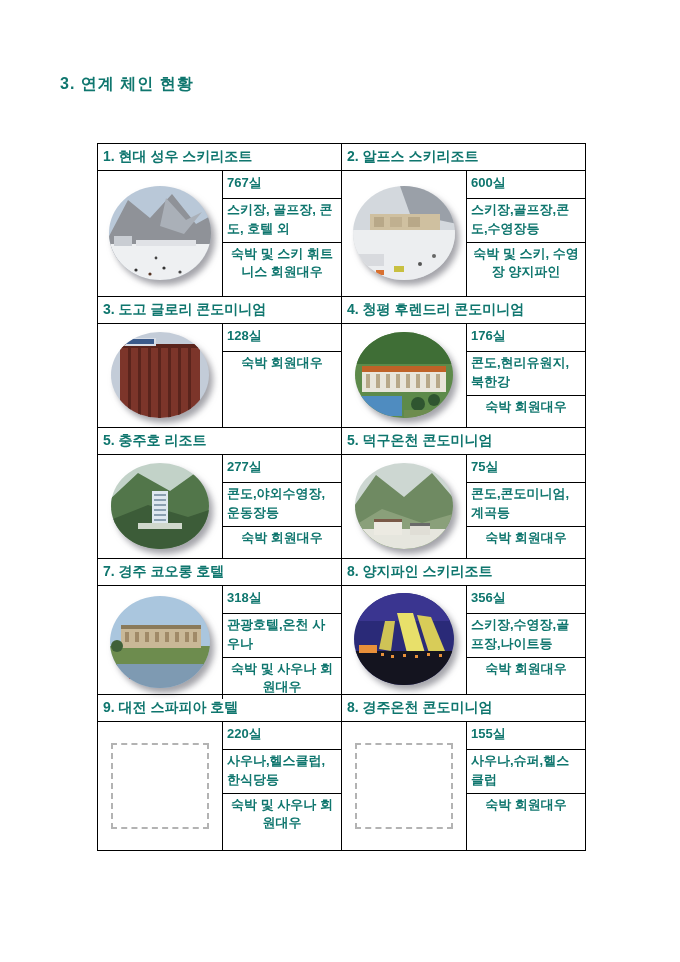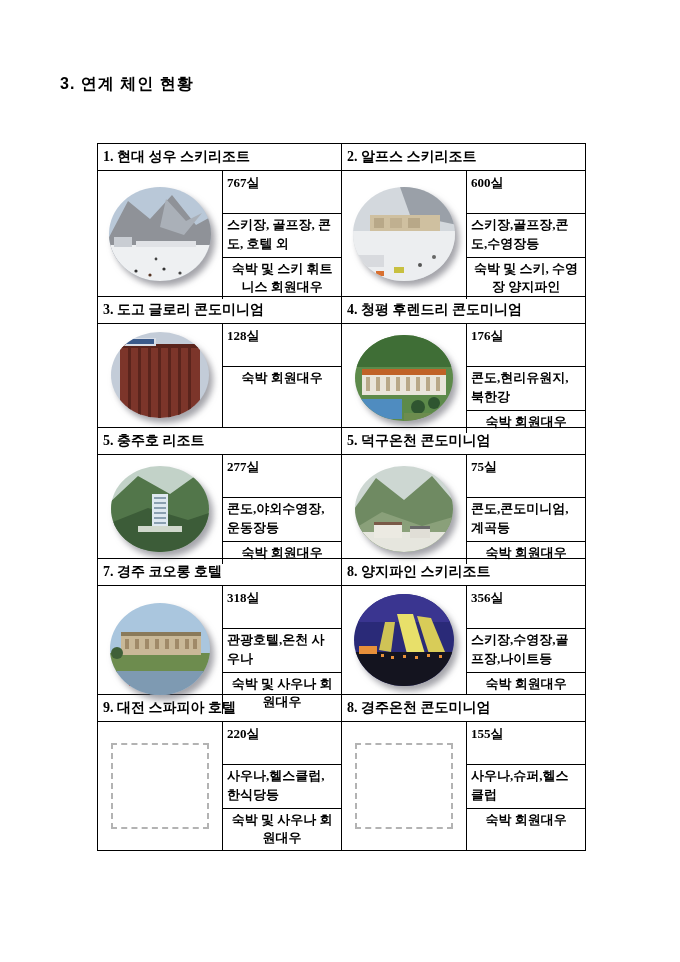--- a/index.html
+++ b/index.html
@@ -1,46 +1,46 @@
 <!DOCTYPE html>
 <html><head>
 <meta charset="utf-8">
 <style>
   html,body{margin:0;padding:0;background:#fff;}
   .page{
     position:relative;width:680px;height:910px;background:#ffffff;overflow:hidden;
-    font-family:"Liberation Sans","DejaVu Sans",sans-serif;color:#000000;
+    font-family:"Liberation Sans","DejaVu Sans",sans-serif;color:#0f766e;
   }
   .doc-title{
     position:absolute;left:60px;top:74px;font-size:16px;font-weight:bold;letter-spacing:1px;
   }
   .chain-table{
     position:absolute;left:97px;top:143px;width:488px;
     display:grid;grid-template-columns:1fr 1fr;
     border-top:1.5px solid #000;border-left:1.5px solid #000;
   }
-  .entry{border-right:1.5px solid #000;border-bottom:1.5px solid #000;box-sizing:border-box;font-family:Liberation Serif, serif;}
+  .entry{border-right:1.5px solid #000;border-bottom:1.5px solid #000;box-sizing:border-box;}
   .entry-header{
     box-sizing:border-box;height:27px;padding:4px 5px 0;font-size:14px;font-weight:bold;
     border-bottom:1.5px solid #000;white-space:nowrap;overflow:hidden;
   }
   .entry-body{display:grid;grid-template-columns:124px 1fr;}
   .h1 .entry-body{height:125px}
   .h2 .entry-body{height:103px}
   .h3 .entry-body{height:103px}
   .h4 .entry-body{height:108px}
   .h5 .entry-body{height:128px}
   .photo-cell{display:flex;align-items:center;justify-content:center;overflow:hidden;}
   .photo{filter:drop-shadow(4px 5px 3px rgba(90,90,100,.55));}
   .placeholder{width:98px;height:86px;border:2px dashed #b3b3b3;box-sizing:border-box;}
   .details{
     border-left:1.5px solid #000;display:flex;flex-direction:column;
     font-size:13px;font-weight:bold;line-height:1.45;
   }
-  .rooms{box-sizing:border-box;min-height:26px;padding:3px 4px 20px;border-bottom:1.5px solid #000;}
+  .rooms{box-sizing:border-box;min-height:26px;padding:3px 4px 5px;border-bottom:1.5px solid #000;}
   .facilities{padding:2px 4px 3px;border-bottom:1.5px solid #000;word-break:break-all;}
   .membership{flex:1;padding:2px 4px;text-align:center;}
 </style>
 </head>
 <body>
 
 <div class="page">
 
   <div class="doc-title">3. 연계 체인 현황</div>
 

